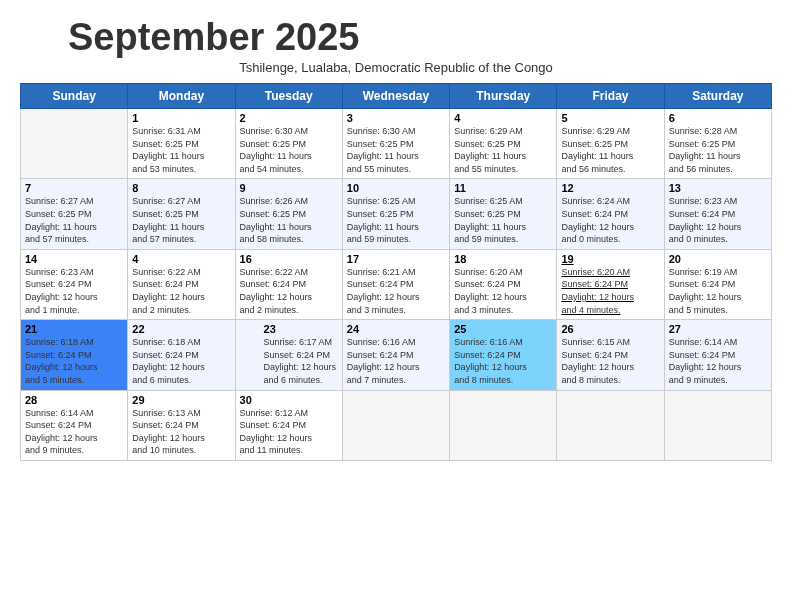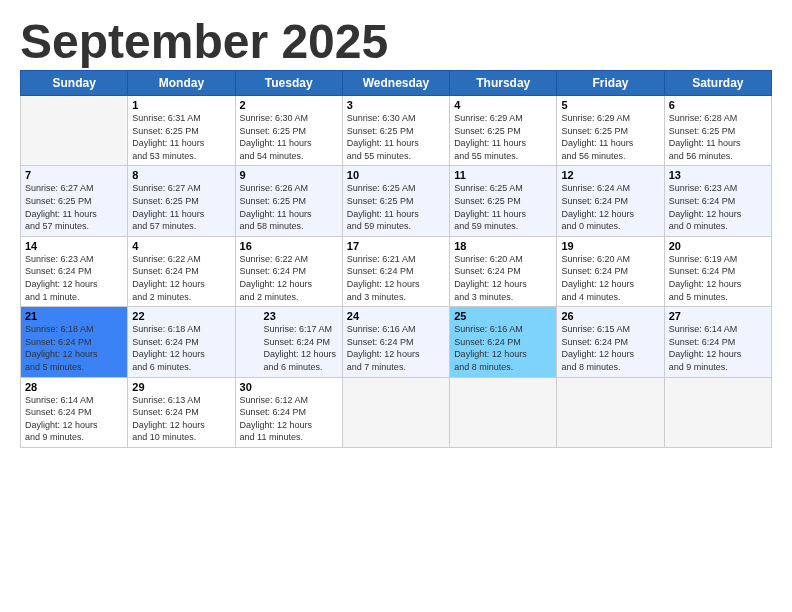--- a/index.html
+++ b/index.html
@@ -30,25 +30,26 @@
       font-weight: bold;
       line-height: 1.1;
     }
     .logo-general { color: #333; }
     .logo-blue { color: #2a6ebb; }
     .logo-icon {
       width: 28px;
       height: 28px;
     }
     .month-title {
-      font-size: 48px;
+      font-size: 38px;
       font-weight: bold;
       color: #333;
       text-align: right;
       line-height: 1;
+      margin-left: 48px;
     }
     .subtitle {
       text-align: center;
       font-size: 13px;
       color: #333;
       margin-bottom: 8px;
     }
     .calendar {
       width: 100%;
       border-collapse: collapse;
@@ -89,20 +90,21 @@
       background: #fff;
     }
   </style>
 </head>
 <body>
 
 <div class="page">
   <div class="header-row">
     <div class="month-title">September 2025</div>
   </div>
+  <div class="subtitle">Tshilenge, Lualaba, Democratic Republic of the Congo</div>
   <table class="calendar">
     <thead>
       <tr>
         <th>Sunday</th>
         <th>Monday</th>
         <th>Tuesday</th>
         <th>Wednesday</th>
         <th>Thursday</th>
         <th>Friday</th>
         <th>Saturday</th>
@@ -234,21 +236,21 @@
 Daylight: 12 hours
 and 3 minutes.</div>
           </td>
           <td style="background: rgb(255, 255, 255);">
             <span class="day-num">18</span>
             <div class="day-info" style="white-space: pre-line;">Sunrise: 6:20 AM
 Sunset: 6:24 PM
 Daylight: 12 hours
 and 3 minutes.</div>
           </td>
-          <td style="background: rgb(255, 255, 255);">
+          <td style="background: rgb(255, 255, 255); text-decoration: underline;">
             <span class="day-num">19</span>
             <div class="day-info" style="white-space: pre-line;">Sunrise: 6:20 AM
 Sunset: 6:24 PM
 Daylight: 12 hours
 and 4 minutes.</div>
           </td>
           <td style="background: rgb(255, 255, 255);">
             <span class="day-num">20</span>
             <div class="day-info" style="white-space: pre-line;">Sunrise: 6:19 AM
 Sunset: 6:24 PM

